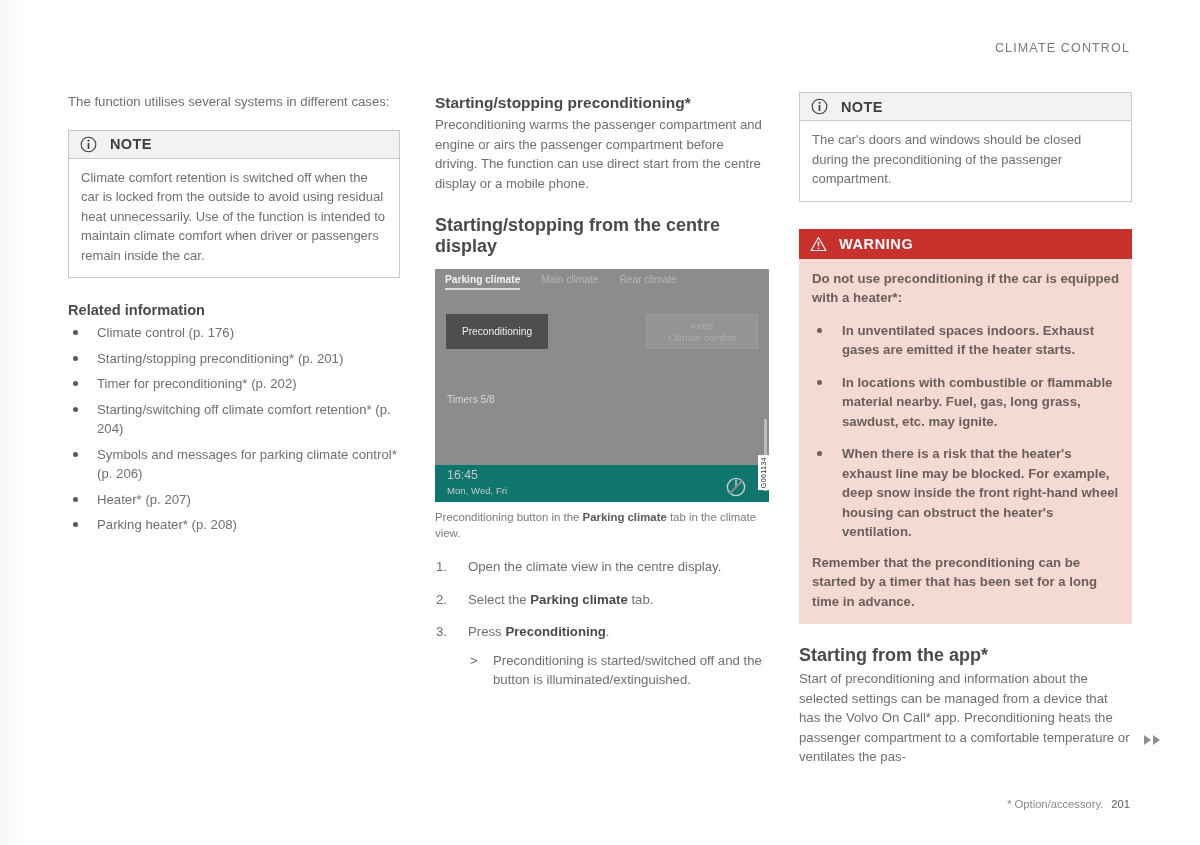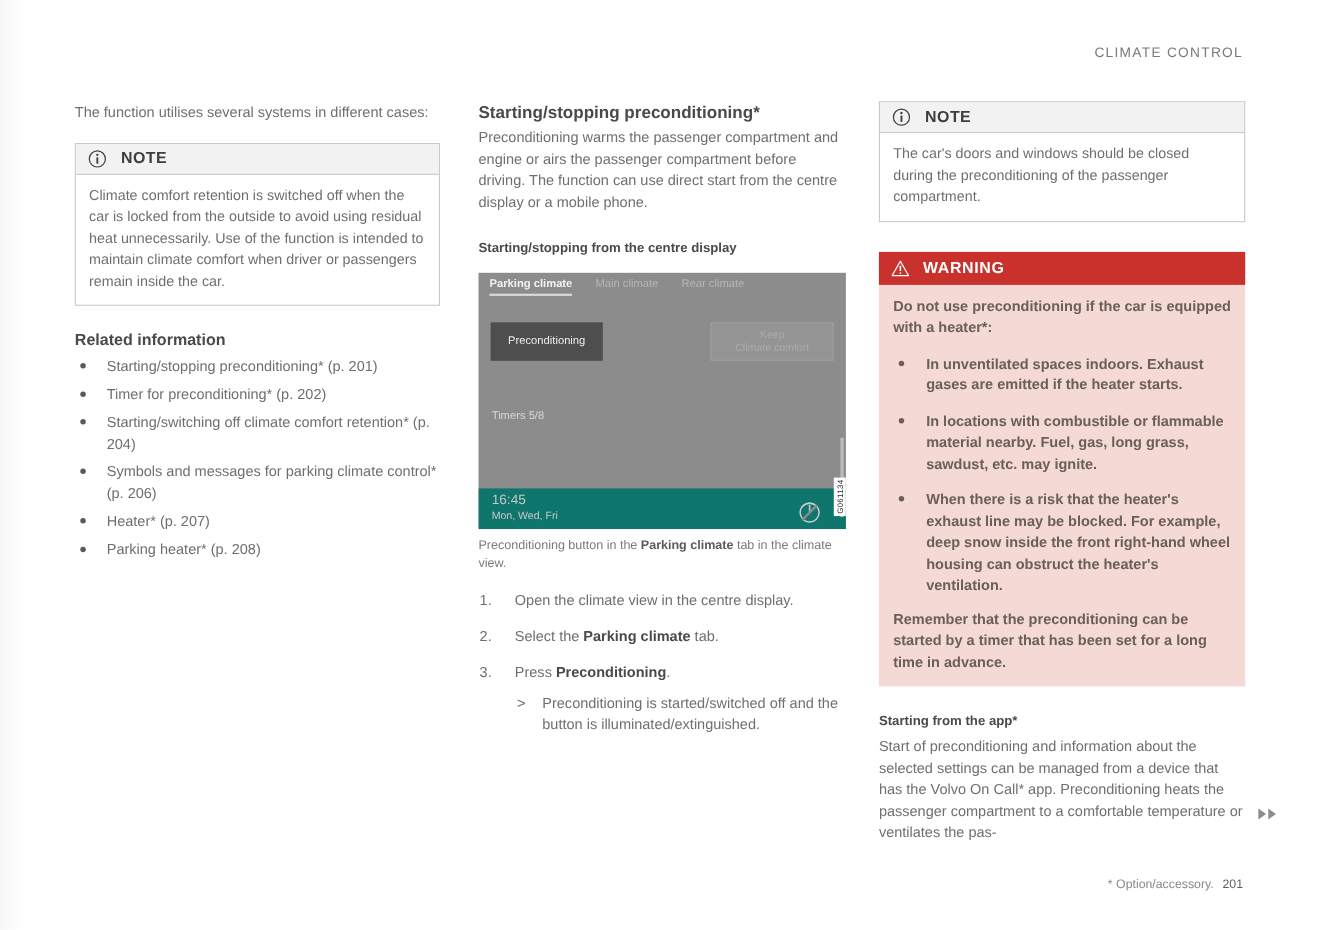--- a/index.html
+++ b/index.html
@@ -46,21 +46,21 @@
 
   h2.heading {
     margin: 0 0 2px 0;
     font-size: 15.5px;
     line-height: 21px;
     font-weight: bold;
     color: #4a4a4a;
   }
   h3.subheading {
     margin: 22px 0 3px 0;
-    font-size: 12px;
+    font-size: 18px;
     line-height: 21px;
     font-weight: bold;
     color: #4a4a4a;
   }
   h3.related-head {
     margin: 0 0 3px 0;
     font-size: 14.6px;
     line-height: 20px;
     font-weight: bold;
     color: #4a4a4a;
@@ -432,20 +432,21 @@
           <rect x="9" y="8.2" width="2" height="7" rx="0.6" fill="#3e3e3e"></rect>
         </svg>
       </span>
       <span class="note-title">NOTE</span>
     </div>
     <div class="note-body">Climate comfort retention is switched off when the car is locked from the outside to avoid using residual heat unnecessarily. Use of the function is intended to maintain climate comfort when driver or passengers remain inside the car.</div>
   </div>
 
   <h3 class="related-head" style="margin-top:22px">Related information</h3>
   <ul class="related">
+    <li>Climate control (p. 176)</li>
     <li>Starting/stopping preconditioning* (p. 201)</li>
     <li>Timer for preconditioning* (p. 202)</li>
     <li>Starting/switching off climate comfort retention* (p. 204)</li>
     <li>Symbols and messages for parking climate control* (p. 206)</li>
     <li>Heater* (p. 207)</li>
     <li>Parking heater* (p. 208)</li>
   </ul>
 </div>
 
 <div class="col col-2">

